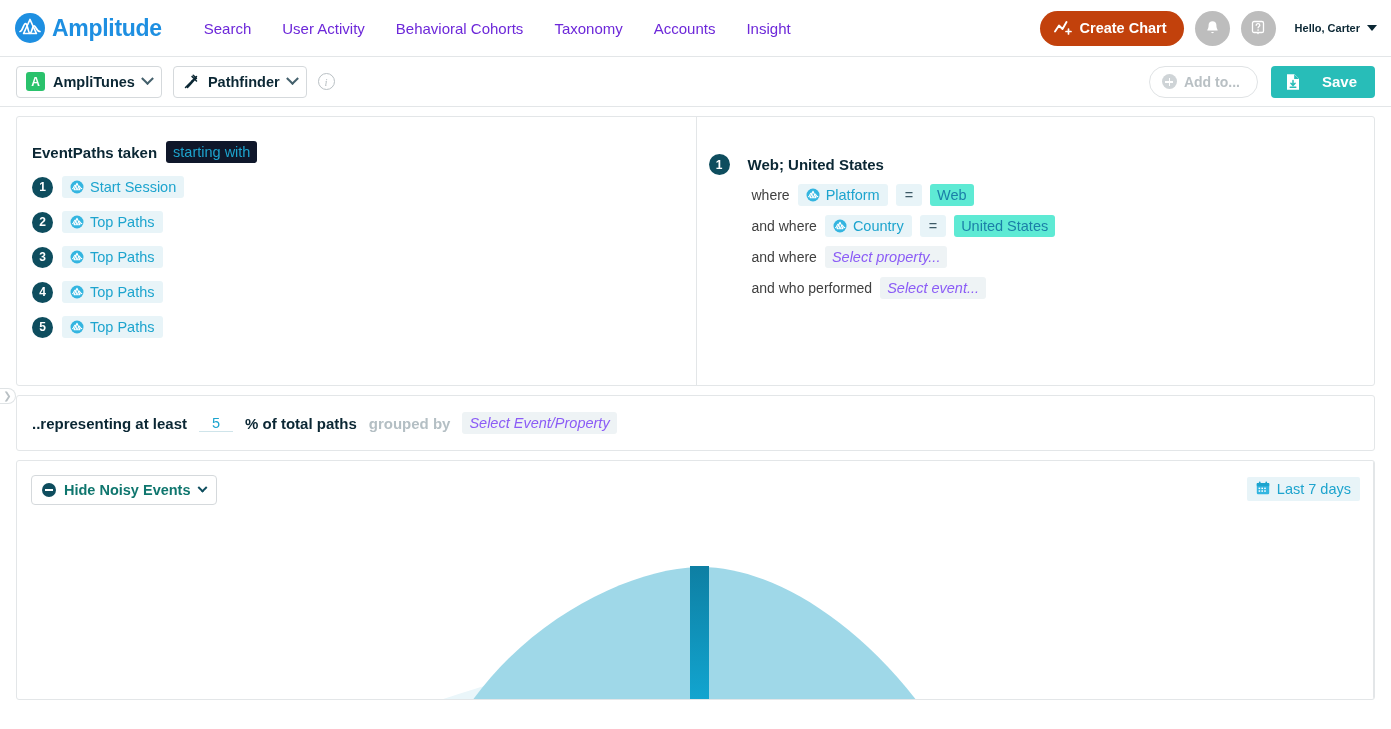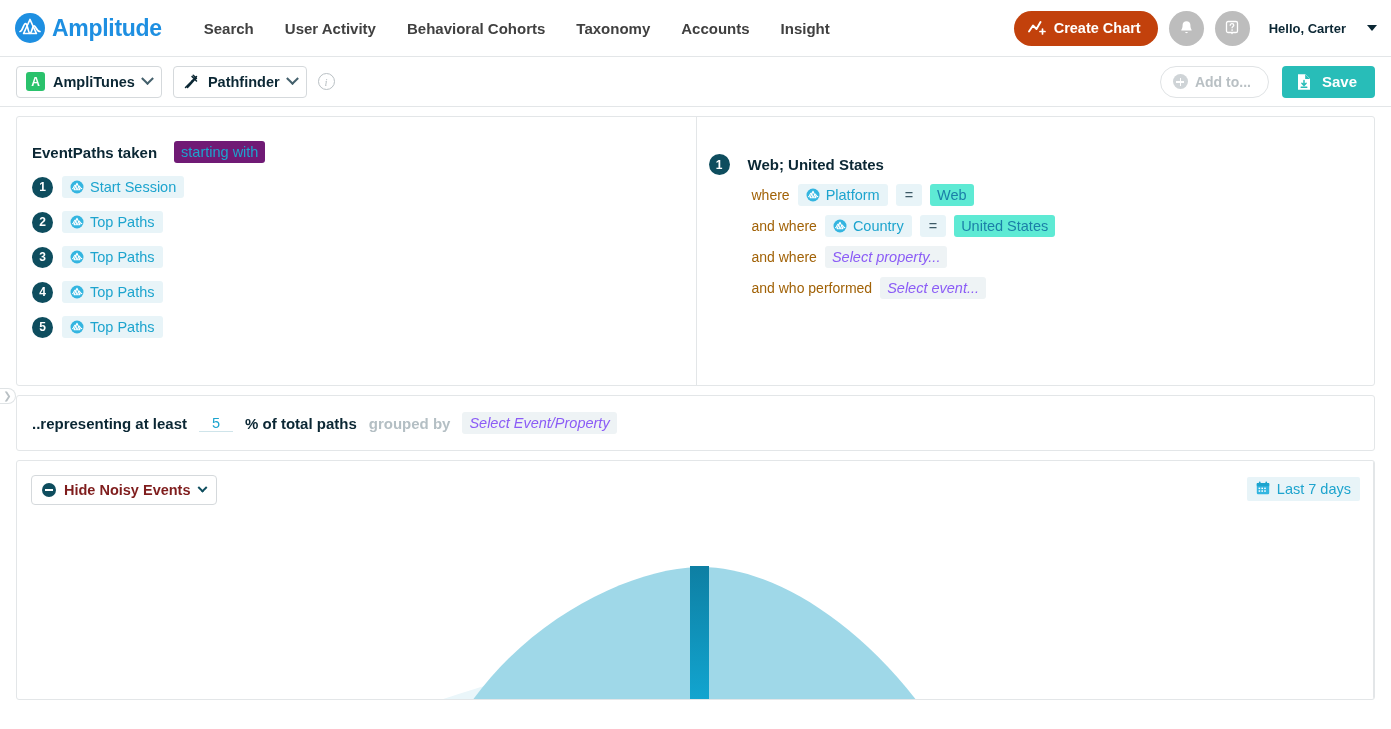--- a/index.html
+++ b/index.html
@@ -18,42 +18,42 @@
     position: relative;
   }
   .logo-wrap { display:flex; align-items:center; margin-left: 14px; }
   .logo-mark { width: 32px; height: 32px; flex: 0 0 32px; }
   .logo-text {
     font-size: 23px; font-weight: bold; color: #1E8FE1;
     letter-spacing: -0.3px; margin-left: 6px;
   }
   .nav-links { display: flex; align-items:center; margin-left: 42px; gap: 31px; }
   .nav-link {
-    font-size: 15px; color: #404040; font-weight: 700;
+    font-size: 15px; color: #6d28d9; font-weight: 400;
     cursor: pointer; white-space: nowrap;
   }
   .nav-right {
     position: absolute; right: 14px; top: 0; height: 56px;
     display: flex; align-items: center; gap: 11px;
   }
   .create-chart {
     background: #c2410c; color: #fff; border: none; border-radius: 19px;
     height: 35px; padding: 0 17px 0 14px; display: flex; align-items: center;
     gap: 7px; font-size: 14.5px; font-weight: 600; cursor: pointer;
     font-family: "Liberation Sans", sans-serif;
   }
   .round-icon-btn {
     width: 35px; height: 35px; border-radius: 50%;
     background: #BDBDBD; border: none; cursor: pointer;
     display: flex; align-items: center; justify-content: center;
     color: #ffffff;
   }
   .hello {
-    font-size: 13px; color: #0b2734; font-weight: 600;
-    display: flex; align-items: center; gap: 21px; cursor: pointer;
+    font-size: 11px; color: #0b2734; font-weight: 600;
+    display: flex; align-items: center; gap: 7px; cursor: pointer;
     margin-left: 8px;
   }
   .caret-down {
     width: 0; height: 0; border-left: 5px solid transparent;
     border-right: 5px solid transparent; border-top: 6px solid #0b2734;
   }
 
   
   .toolbar {
     height: 51px; width: 1391px;
@@ -94,43 +94,43 @@
     width: 15px; height: 15px; border-radius: 50%; background: #cfd4d7;
     position: relative; flex: 0 0 15px;
   }
   .plus-circ::before, .plus-circ::after {
     content:''; position:absolute; background:#fff;
   }
   .plus-circ::before { left:3.5px; top:6.8px; width:8px; height:1.8px; }
   .plus-circ::after  { top:3.5px; left:6.6px; height:8px; width:1.8px; }
   .save-btn {
     height: 32px; background: #28BDB8; color: #fff; border: none; border-radius: 4px;
-    display: flex; align-items: center; gap: 10px; padding: 0 18px 0 14px;
+    display: flex; align-items: center; gap: 21px; padding: 0 18px 0 14px;
     font-size: 15px; font-weight: bold; cursor: pointer;
     font-family: "Liberation Sans", sans-serif;
   }
 
   
   .panel {
     margin: 9px 16px 0 16px;
     border: 1px solid #e3e6e8; border-radius: 3px;
     background: #fff;
   }
   .panel-split { display: flex; height: 270px; }
   .split-col { flex: 1 1 50%; padding: 24px 0 0 0; }
   .split-col.left { padding-left: 15px; }
   .split-col.right { border-left: 1px solid #e3e6e8; padding-left: 12px; }
 
-  .segline { display: flex; align-items: center; gap: 17px; }
+  .segline { display: flex; align-items: center; gap: 9px; }
   .seg-title { font-size: 15px; font-weight: bold; color: #0b2734; }
   .chip {
     border-radius: 3px; padding: 3px 7px; font-size: 14.5px;
     background: #e8f4f8; color: #1DA4CE; cursor: pointer; white-space: nowrap;
   }
-  .chip.plain { background: #701a75; color: #1DA4CE; }
+  .chip.plain { background: #0f172a; color: #1DA4CE; }
   .chip.op { background: #e8f4f8; color: #3d5a66; padding: 3px 9px; }
   .chip.ph { background: #eef3f5; color: #8b5cf6; font-style: italic; }
   .chip.val { background: #5eead4; color: #1b7fa8; }
 
   .step-row { display: flex; align-items: center; gap: 9px; margin-top: 13px; }
   .step-num {
     width: 21px; height: 21px; flex: 0 0 21px; border-radius: 50%;
     background: #0E4D5E; color: #fff; font-size: 12px; font-weight: bold;
     display: flex; align-items: center; justify-content: center;
   }
@@ -139,21 +139,21 @@
     background: #e8f4f8; border-radius: 3px; padding: 3px 8px;
     color: #1DA4CE; font-size: 14.5px; cursor: pointer;
   }
   .amp-dot { width: 14px; height: 14px; flex: 0 0 14px; }
 
   .seg-name { font-size: 15px; font-weight: bold; color: #0b2734; margin-left: 9px; }
   .cond-row {
     display: flex; align-items: center; gap: 8px;
     margin: 9px 0 0 43px;
   }
-  .cond-lbl { font-size: 14px; color: #a16207; white-space: nowrap; }
+  .cond-lbl { font-size: 14px; color: #404040; white-space: nowrap; }
 
   .panel-single {
     height: 56px; display: flex; align-items: center; padding-left: 15px; gap: 12px;
   }
   .rep-text { font-size: 15px; font-weight: bold; color: #0b2734; }
   .num-input {
     width: 34px; border: none; border-bottom: 1.5px solid #cfe4ea;
     text-align: center; font-size: 14.5px; color: #1DA4CE;
     background: transparent; outline: none;
     font-family: "Liberation Sans", sans-serif;
@@ -162,21 +162,21 @@
 
   
   .chart-panel {
     margin: 9px 16px 0 16px; border: 1px solid #e3e6e8; border-radius: 3px;
     height: 240px; position: relative; overflow: hidden; background:#fff;
   }
   .hide-noisy {
     position: absolute; left: 14px; top: 14px;
     height: 30px; border: 1px solid #d5d9dc; border-radius: 4px; background: #fff;
     display: flex; align-items: center; gap: 8px; padding: 0 10px;
-    font-size: 14.5px; font-weight: 600; color: #7f1d1d; cursor: pointer;
+    font-size: 14.5px; font-weight: 600; color: #0f766e; cursor: pointer;
     font-family: "Liberation Sans", sans-serif;
   }
   .minus-circ {
     width: 14px; height: 14px; border-radius: 50%; background: #0E4D5E;
     position: relative; flex: 0 0 14px;
   }
   .minus-circ::after {
     content:''; position:absolute; left:3px; top:6.1px; width:8px; height:2px; background:#fff;
   }
   .date-chip {

